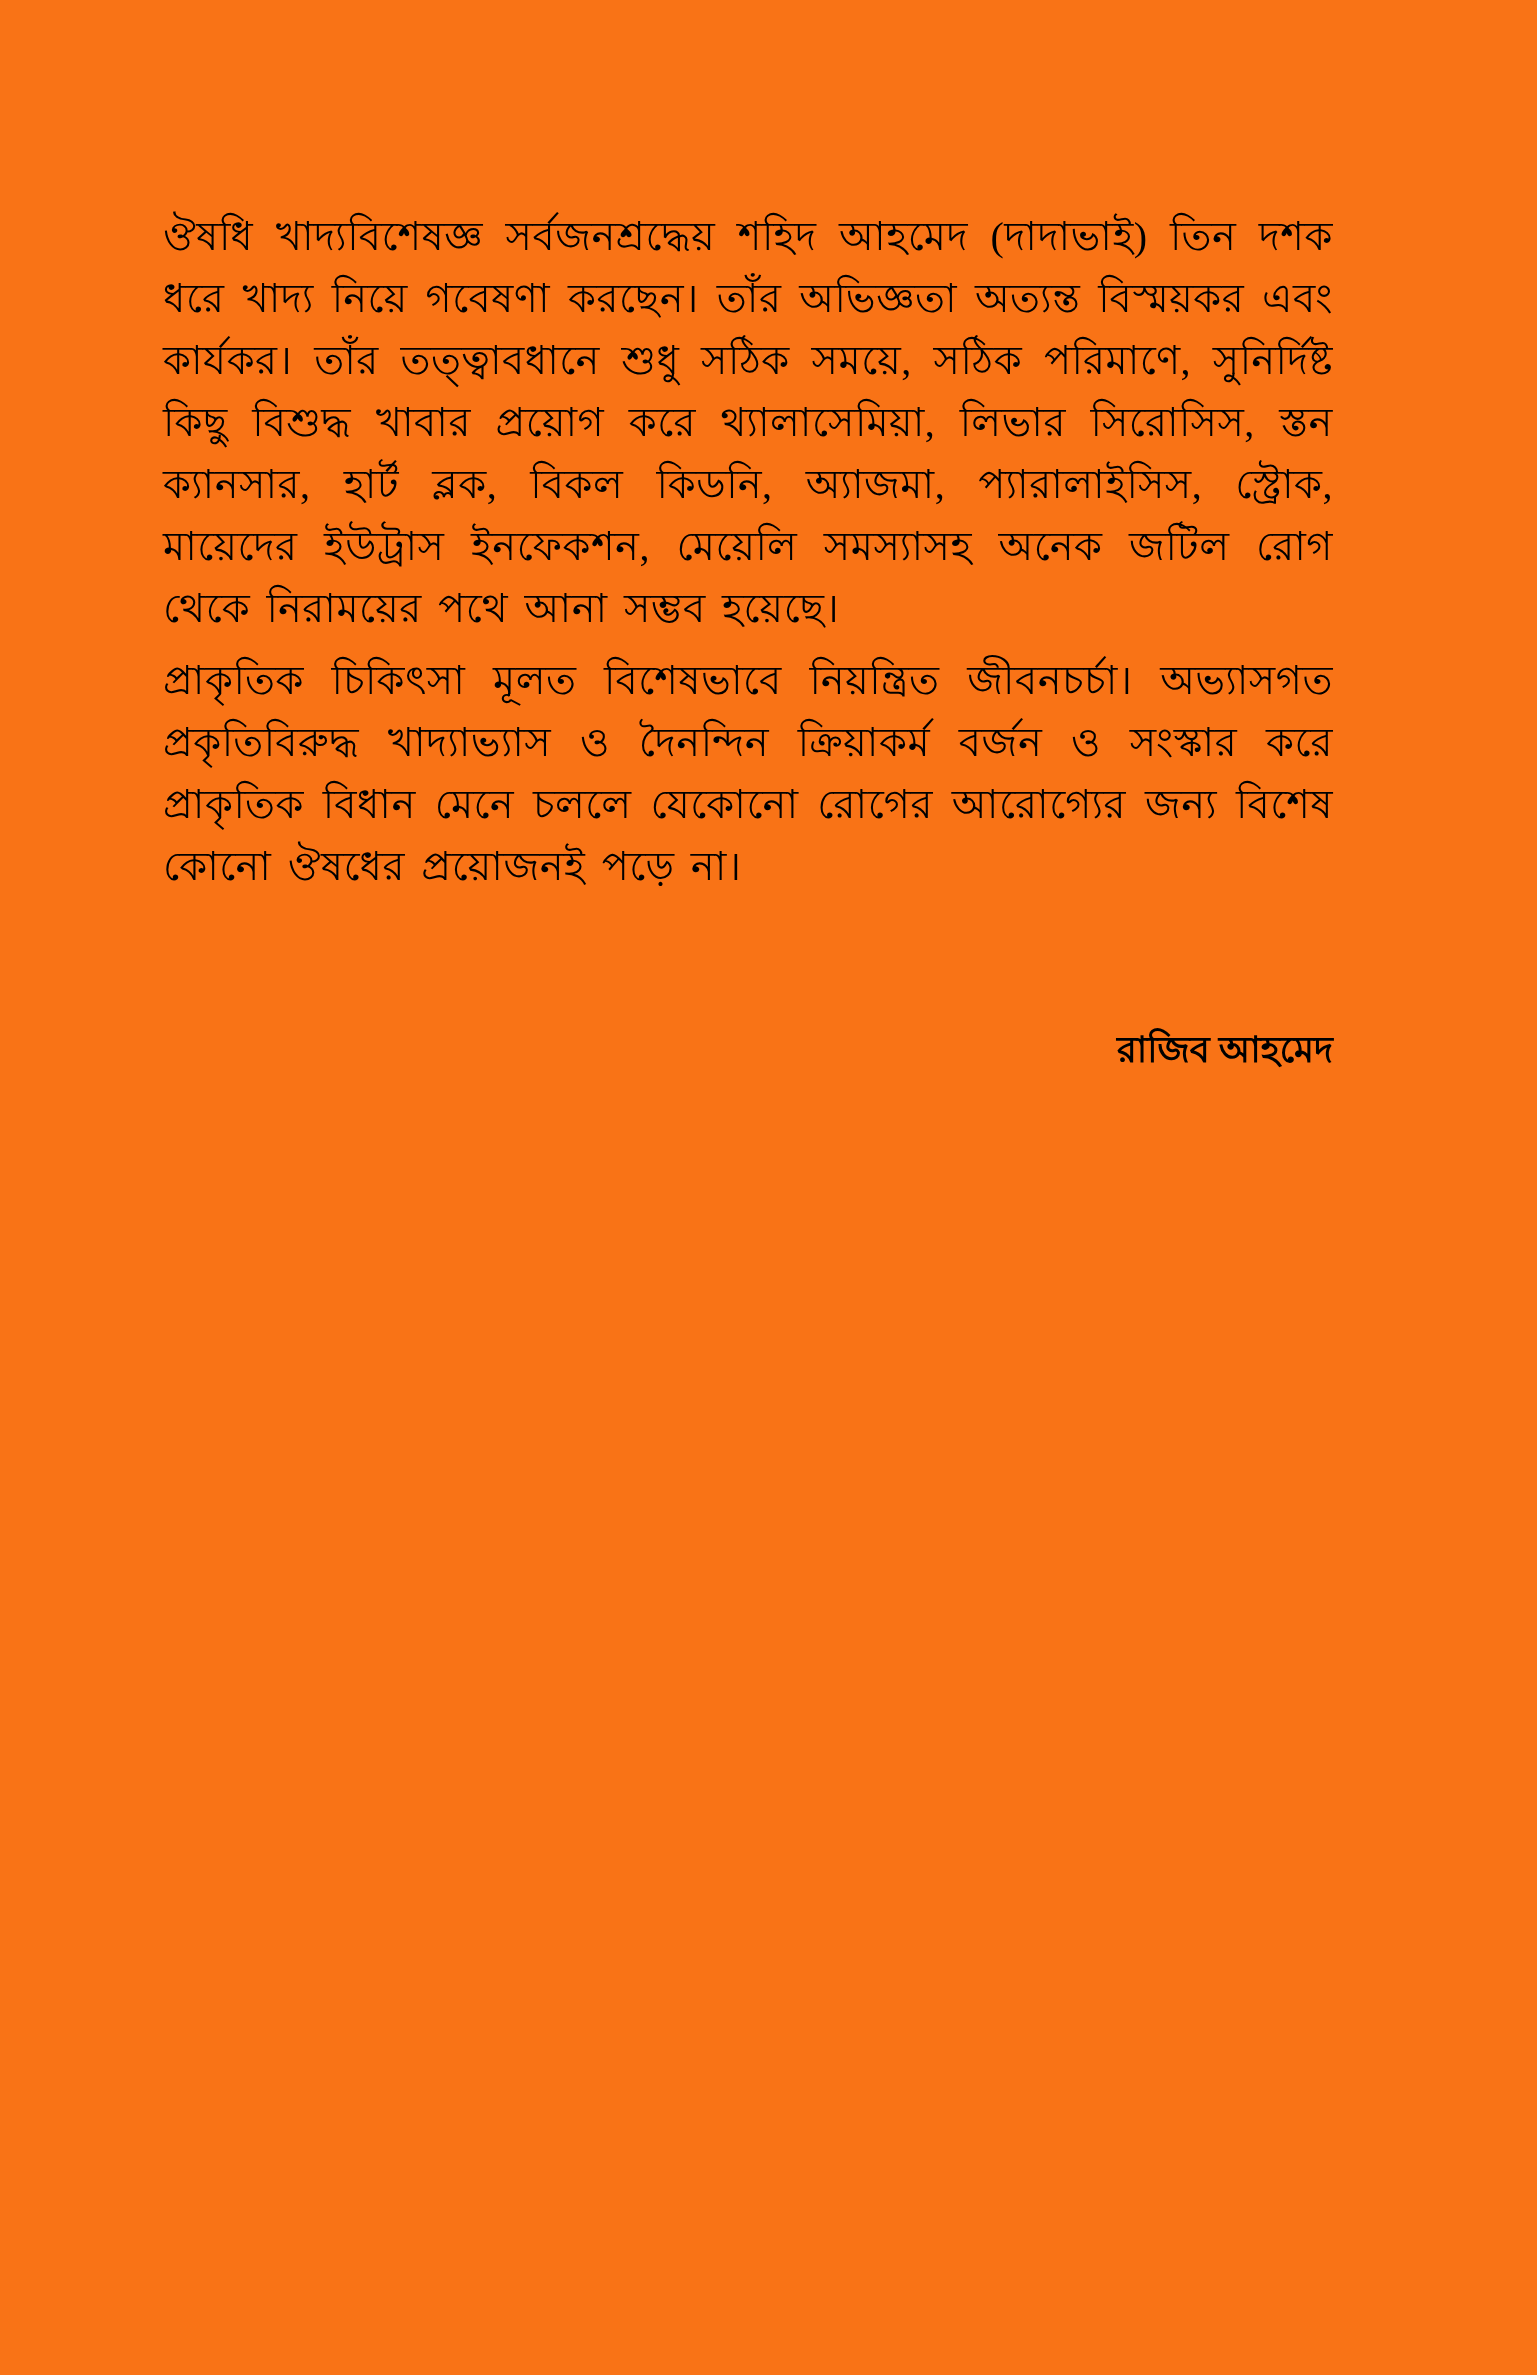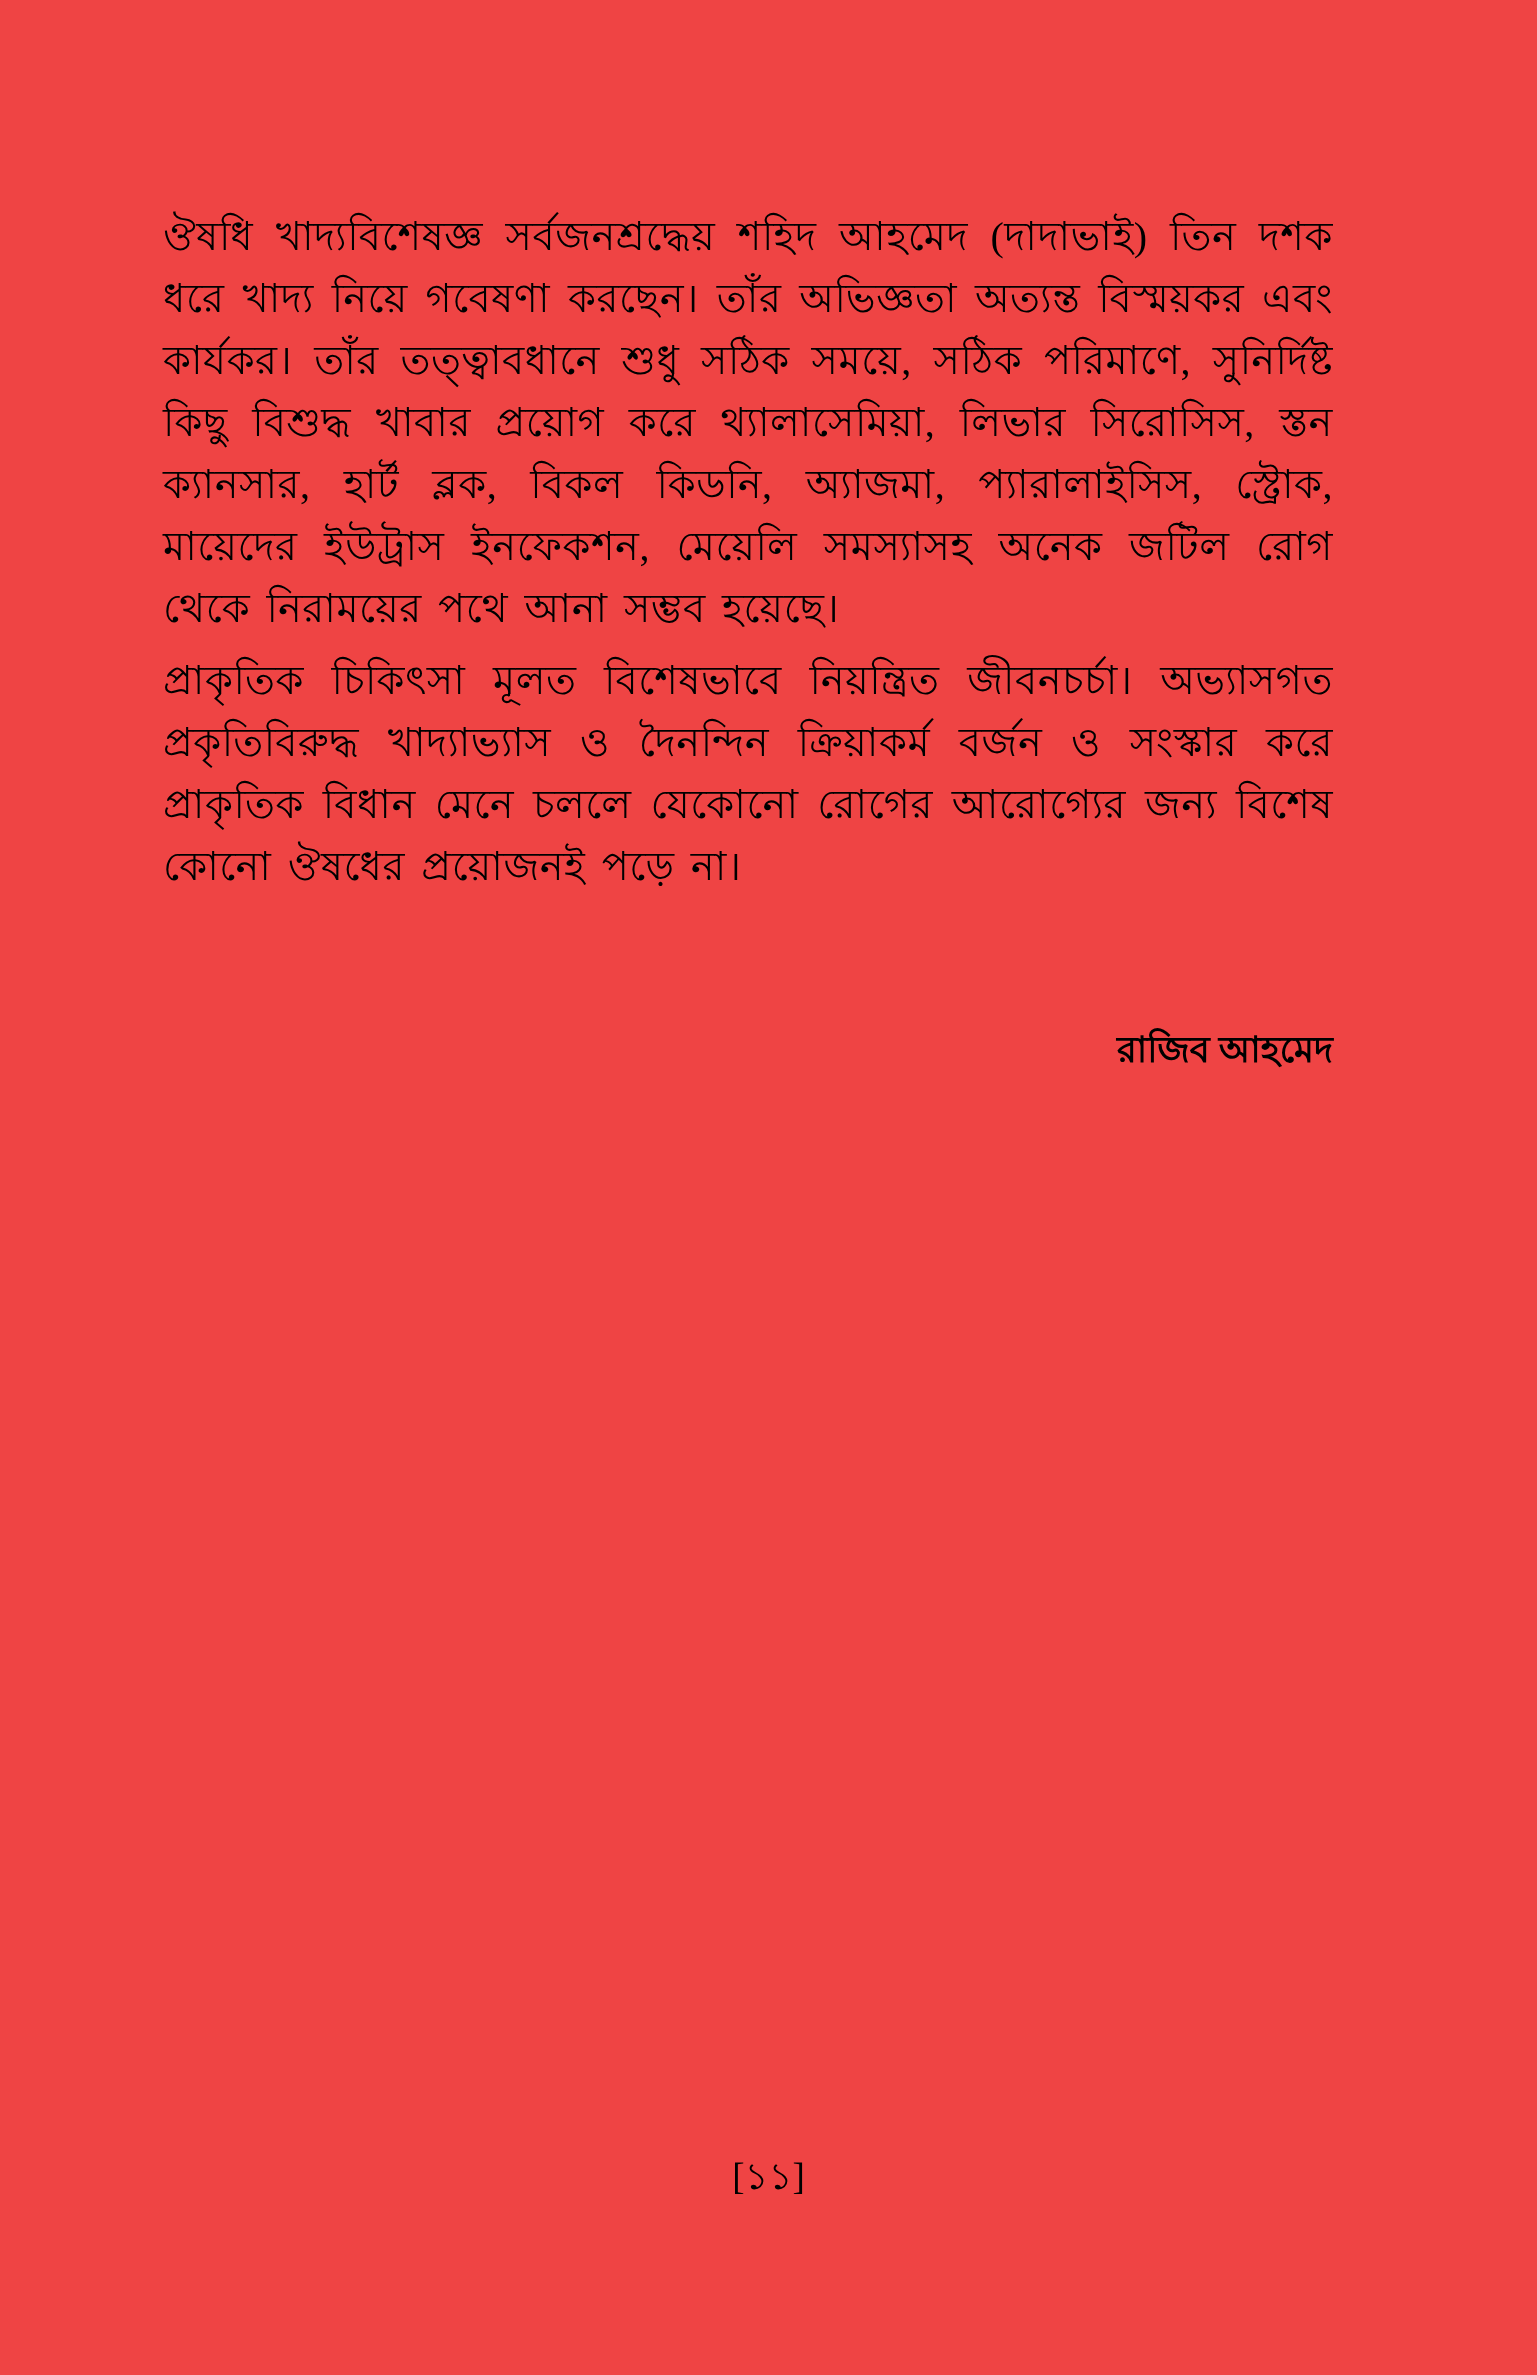--- a/index.html
+++ b/index.html
@@ -5,21 +5,21 @@
   html, body {
     margin: 0;
     padding: 0;
     background: #e8e8e8;
   }
   .page {
     position: relative;
     width: 1537px;
     height: 2376px;
     margin: 0 auto;
-    background: #ef4444;
+    background: #f97316;
     color: #000000;
     font-family: "Liberation Serif", "DejaVu Serif", serif;
     overflow: hidden;
   }
   .body-text {
     position: absolute;
     left: 163px;
     top: 206px;
     width: 1170px;
   }
@@ -69,16 +69,15 @@
 
   <div class="body-text">
     <p>ঔষধি খাদ্যবিশেষজ্ঞ সর্বজনশ্রদ্ধেয় শহিদ আহমেদ (দাদাভাই) তিন দশক ধরে খাদ্য নিয়ে গবেষণা করছেন। তাঁর অভিজ্ঞতা অত্যন্ত বিস্ময়কর এবং কার্যকর। তাঁর তত্ত্বাবধানে শুধু সঠিক সময়ে, সঠিক পরিমাণে, সুনির্দিষ্ট কিছু বিশুদ্ধ খাবার প্রয়োগ করে থ্যালাসেমিয়া, লিভার সিরোসিস, স্তন ক্যানসার, হার্ট ব্লক, বিকল কিডনি, অ্যাজমা, প্যারালাইসিস, স্ট্রোক, মায়েদের ইউট্রাস ইনফেকশন, মেয়েলি সমস্যাসহ অনেক জটিল রোগ থেকে নিরাময়ের পথে আনা সম্ভব হয়েছে।</p>
     <p>প্রাকৃতিক চিকিৎসা মূলত বিশেষভাবে নিয়ন্ত্রিত জীবনচর্চা। অভ্যাসগত প্রকৃতিবিরুদ্ধ খাদ্যাভ্যাস ও দৈনন্দিন ক্রিয়াকর্ম বর্জন ও সংস্কার করে প্রাকৃতিক বিধান মেনে চললে যেকোনো রোগের আরোগ্যের জন্য বিশেষ কোনো ঔষধের প্রয়োজনই পড়ে না।</p>
   </div>
 
   <div class="signature">
     <div class="sig-name">রাজিব আহমেদ</div>
   </div>
 
-  <div class="page-number">[১১]</div>
 
 </div>
 
 
 </body></html>

